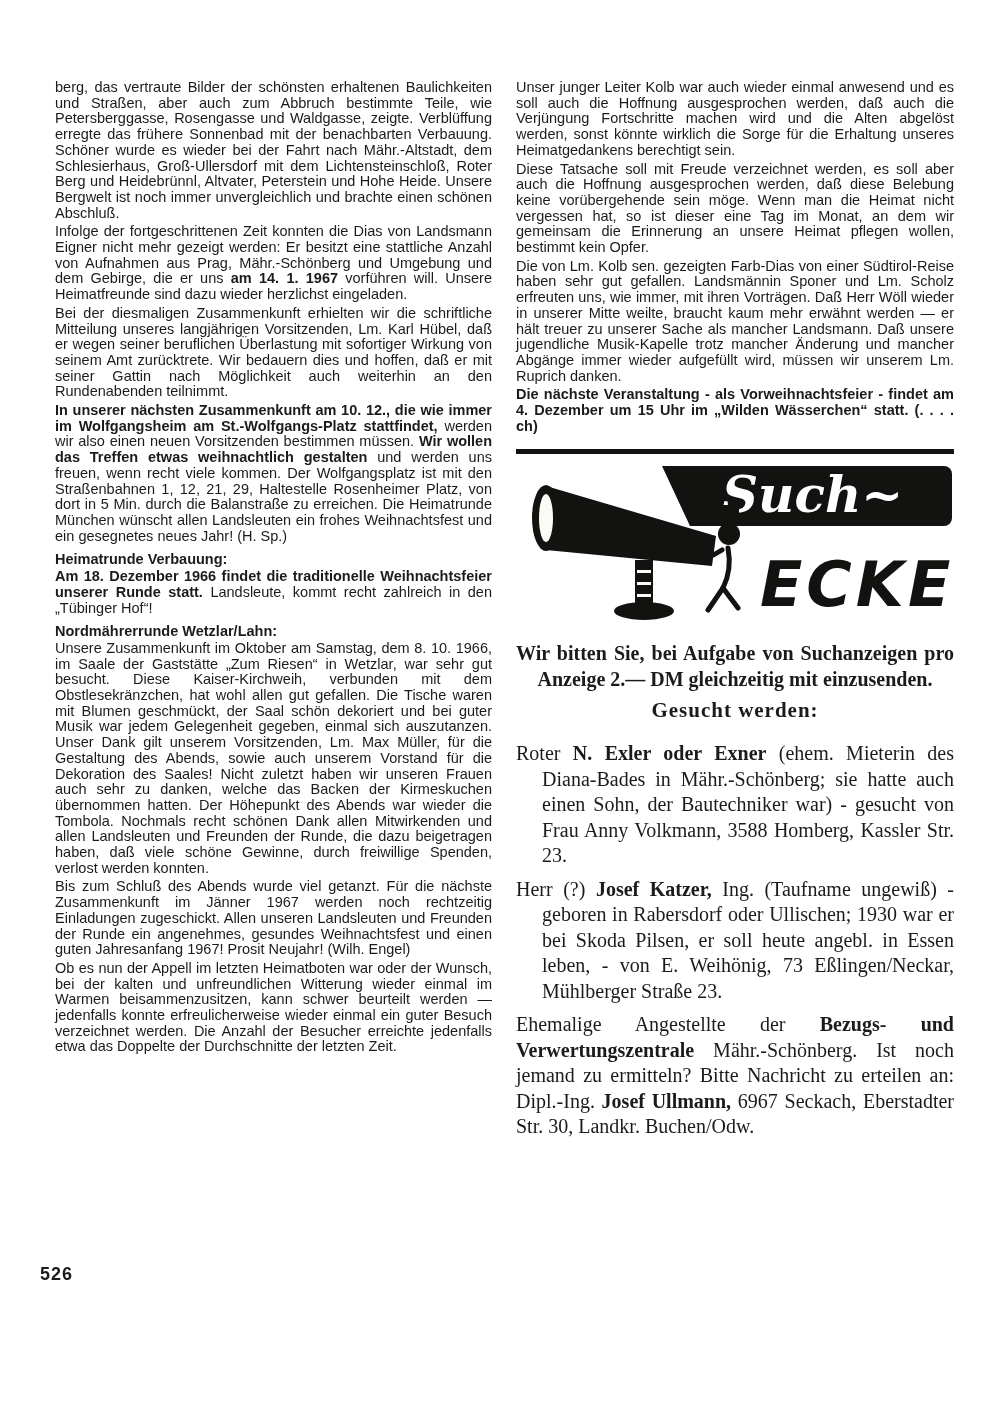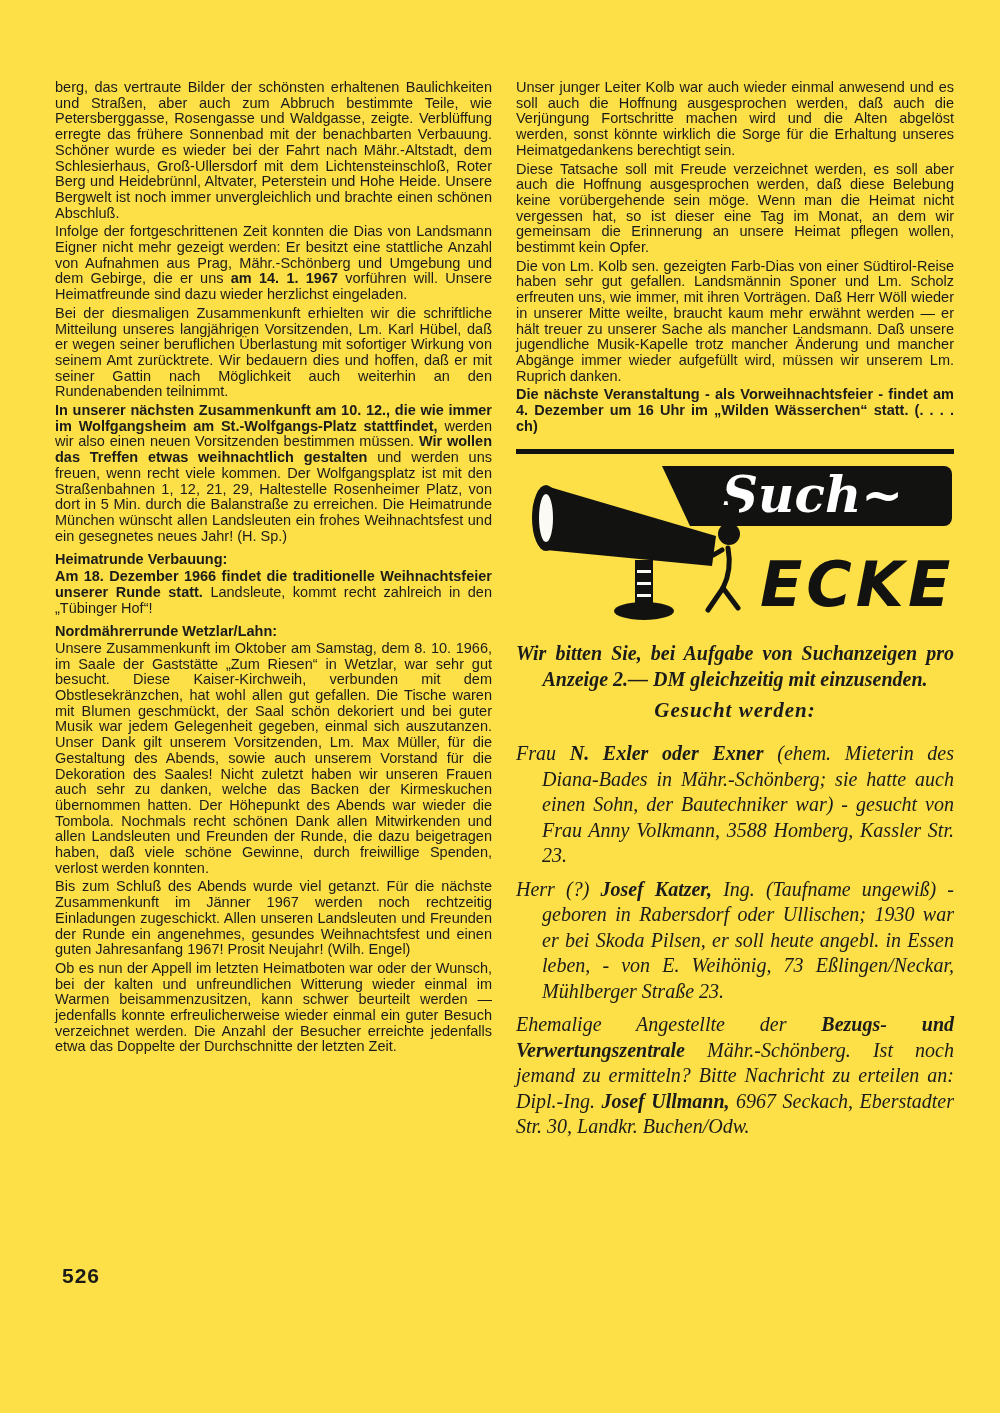--- a/index.html
+++ b/index.html
@@ -1,18 +1,18 @@
 <!DOCTYPE html>
 <html><head>
 <meta charset="utf-8">
 <style>
   html,body { margin:0; padding:0; background:#d8d5cf; }
   .page {
     position:relative; width:1000px; height:1413px;
-    background:#fde047; color:#1b1b19; overflow:hidden;
+    background:#ffffff; color:#1b1b19; overflow:hidden;
     font-family:"Liberation Sans","DejaVu Sans",sans-serif;
   }
   .col { position:absolute; top:80px; }
   .col-left  { left:55px;  width:437px; }
   .col-right { left:516px; width:438px; }
 
   .body {
     font-size:14.5px; line-height:15.7px; text-align:justify;
     margin:0 0 3px 0;
   }
@@ -20,40 +20,40 @@
     font-size:14.5px; line-height:15.7px; font-weight:bold;
     margin:8px 0 1px 0;
   }
   .b { font-weight:700; }
 
   .rule { height:5px; background:#121210; margin:15px 0 10px 0; }
 
   .suchecke { margin:0 0 6px 0; }
   .suchecke svg { display:block; width:438px; height:168px; }
 
-  .serif { font-family:"Liberation Serif","DejaVu Serif",serif;font-style:italic; }
+  .serif { font-family:"Liberation Serif","DejaVu Serif",serif; }
 
   .notice {
     font-size:20px; line-height:26px; font-weight:bold;
     text-align:justify; text-align-last:center;
     margin:8px 0 6px 0;
   }
   .gesucht-h {
     font-size:21px; font-weight:bold; text-align:center;
     letter-spacing:1px; margin:6px 0 18px 0;
   }
   .entry {
     font-size:20px; line-height:25.5px; text-align:justify;
     margin:0 0 8px 0;
   }
   .entry.hang { padding-left:26px; text-indent:-26px; }
 
   .page-num {
-    position:absolute; left:62px; top:1264px;
-    font-size:21px; font-weight:bold; letter-spacing:1px;
+    position:absolute; left:40px; top:1264px;
+    font-size:18px; font-weight:bold; letter-spacing:1px;
   }
 </style>
 </head>
 <body>
 
 <div class="page">
 
   <div class="col col-left">
     <p class="body">berg, das vertraute Bilder der schönsten erhaltenen Baulichkeiten und Straßen, aber auch zum Abbruch bestimmte Teile, wie Petersberggasse, Rosengasse und Waldgasse, zeigte. Verblüffung erregte das frühere Sonnenbad mit der benachbarten Verbauung. Schöner wurde es wieder bei der Fahrt nach Mähr.-Altstadt, dem Schlesierhaus, Groß-Ullersdorf mit dem Lichtensteinschloß, Roter Berg und Heidebrünnl, Altvater, Peterstein und Hohe Heide. Unsere Bergwelt ist noch immer unvergleichlich und brachte einen schönen Abschluß.</p>
     <p class="body"><span>Infolge der fortgeschrittenen Zeit konnten die Dias von Landsmann Eigner nicht mehr gezeigt werden: Er besitzt eine stattliche Anzahl von Aufnahmen aus Prag, Mähr.-Schönberg und Umgebung und dem Gebirge, die er uns </span><span class="b">am 14. 1. 1967</span><span> vorführen will. Unsere Heimatfreunde sind dazu wieder herzlichst eingeladen.</span></p>
@@ -67,21 +67,21 @@
     <p class="body">Unsere Zusammenkunft im Oktober am Samstag, dem 8. 10. 1966, im Saale der Gaststätte „Zum Riesen“ in Wetzlar, war sehr gut besucht. Diese Kaiser-Kirchweih, verbunden mit dem Obstlesekränzchen, hat wohl allen gut gefallen. Die Tische waren mit Blumen geschmückt, der Saal schön dekoriert und bei guter Musik war jedem Gelegenheit gegeben, einmal sich auszutanzen. Unser Dank gilt unserem Vorsitzenden, Lm. Max Müller, für die Gestaltung des Abends, sowie auch unserem Vorstand für die Dekoration des Saales! Nicht zuletzt haben wir unseren Frauen auch sehr zu danken, welche das Backen der Kirmeskuchen übernommen hatten. Der Höhepunkt des Abends war wieder die Tombola. Nochmals recht schönen Dank allen Mitwirkenden und allen Landsleuten und Freunden der Runde, die dazu beigetragen haben, daß viele schöne Gewinne, durch freiwillige Spenden, verlost werden konnten.</p>
     <p class="body">Bis zum Schluß des Abends wurde viel getanzt. Für die nächste Zusammenkunft im Jänner 1967 werden noch rechtzeitig Einladungen zugeschickt. Allen unseren Landsleuten und Freunden der Runde ein angenehmes, gesundes Weihnachtsfest und einen guten Jahresanfang 1967! Prosit Neujahr! (Wilh. Engel)</p>
 
     <p class="body">Ob es nun der Appell im letzten Heimatboten war oder der Wunsch, bei der kalten und unfreundlichen Witterung wieder einmal im Warmen beisammenzusitzen, kann schwer beurteilt werden — jedenfalls konnte erfreulicherweise wieder einmal ein guter Besuch verzeichnet werden. Die Anzahl der Besucher erreichte jedenfalls etwa das Doppelte der Durchschnitte der letzten Zeit.</p>
   </div>
 
   <div class="col col-right">
     <p class="body">Unser junger Leiter Kolb war auch wieder einmal anwesend und es soll auch die Hoffnung ausgesprochen werden, daß auch die Verjüngung Fortschritte machen wird und die Alten abgelöst werden, sonst könnte wirklich die Sorge für die Erhaltung unseres Heimatgedankens berechtigt sein.</p>
     <p class="body">Diese Tatsache soll mit Freude verzeichnet werden, es soll aber auch die Hoffnung ausgesprochen werden, daß diese Belebung keine vorübergehende sein möge. Wenn man die Heimat nicht vergessen hat, so ist dieser eine Tag im Monat, an dem wir gemeinsam die Erinnerung an unsere Heimat pflegen wollen, bestimmt kein Opfer.</p>
     <p class="body">Die von Lm. Kolb sen. gezeigten Farb-Dias von einer Südtirol-Reise haben sehr gut gefallen. Landsmännin Sponer und Lm. Scholz erfreuten uns, wie immer, mit ihren Vorträgen. Daß Herr Wöll wieder in unserer Mitte weilte, braucht kaum mehr erwähnt werden — er hält treuer zu unserer Sache als mancher Landsmann. Daß unsere jugendliche Musik-Kapelle trotz mancher Änderung und mancher Abgänge immer wieder aufgefüllt wird, müssen wir unserem Lm. Ruprich danken.</p>
-    <p class="body"><span class="b">Die nächste Veranstaltung - als Vorweihnachtsfeier - findet am 4. Dezember um 16 Uhr im „Wilden Wässerchen“ statt. </span><span class="b">(. . . . ch)</span></p>
+    <p class="body"><span class="b">Die nächste Veranstaltung - als Vorweihnachtsfeier - findet am 4. Dezember um 15 Uhr im „Wilden Wässerchen“ statt. </span><span class="b">(. . . . ch)</span></p>
 
     <div class="rule"></div>
 
     <div class="suchecke">
       <svg viewBox="0 0 438 168" xmlns="http://www.w3.org/2000/svg">
 
         <g>
           <path d="M146,2 H428 a8,8 0 0 1 8,8 v44 a8,8 0 0 1 -8,8 H174 Z" fill="#121210"></path>
           <text x="206" y="48" font-family="'DejaVu Serif',serif" font-style="italic" font-weight="bold" font-size="50" fill="#ffffff">Such~</text>
         </g>
@@ -110,19 +110,19 @@
             <path d="M207,124 L222,144"></path>
           </g>
         </g>
       </svg>
     </div>
 
     <p class="serif notice"><span class="b">Wir bitten Sie, bei Aufgabe von Suchanzeigen pro Anzeige 2.— DM gleichzeitig mit einzusenden.</span></p>
 
     <p class="serif gesucht-h">Gesucht werden:</p>
 
-    <p class="serif entry hang"><span>Frau </span><span class="b">N. Exler oder Exner</span><span> (ehem. Mieterin des Diana-Bades in Mähr.-Schönberg; sie hatte auch einen Sohn, der Bautechniker war) - gesucht von Frau Anny Volkmann, 3588 Homberg, Kassler Str. 23.</span></p>
+    <p class="serif entry hang"><span>Roter </span><span class="b">N. Exler oder Exner</span><span> (ehem. Mieterin des Diana-Bades in Mähr.-Schönberg; sie hatte auch einen Sohn, der Bautechniker war) - gesucht von Frau Anny Volkmann, 3588 Homberg, Kassler Str. 23.</span></p>
     <p class="serif entry hang"><span>Herr (?) </span><span class="b">Josef Katzer,</span><span> Ing. (Taufname ungewiß) - geboren in Rabersdorf oder Ullischen; 1930 war er bei Skoda Pilsen, er soll heute angebl. in Essen leben, - von E. Weihönig, 73 Eßlingen/Neckar, Mühlberger Straße 23.</span></p>
     <p class="serif entry"><span>Ehemalige Angestellte der </span><span class="b">Bezugs- und Verwertungszentrale</span><span> Mähr.-Schönberg. Ist noch jemand zu ermitteln? Bitte Nachricht zu erteilen an: Dipl.-Ing. </span><span class="b">Josef Ullmann,</span><span> 6967 Seckach, Eberstadter Str. 30, Landkr. Buchen/Odw.</span></p>
   </div>
 
   <div class="page-num">526</div>
 </div>
 
 </body></html>

